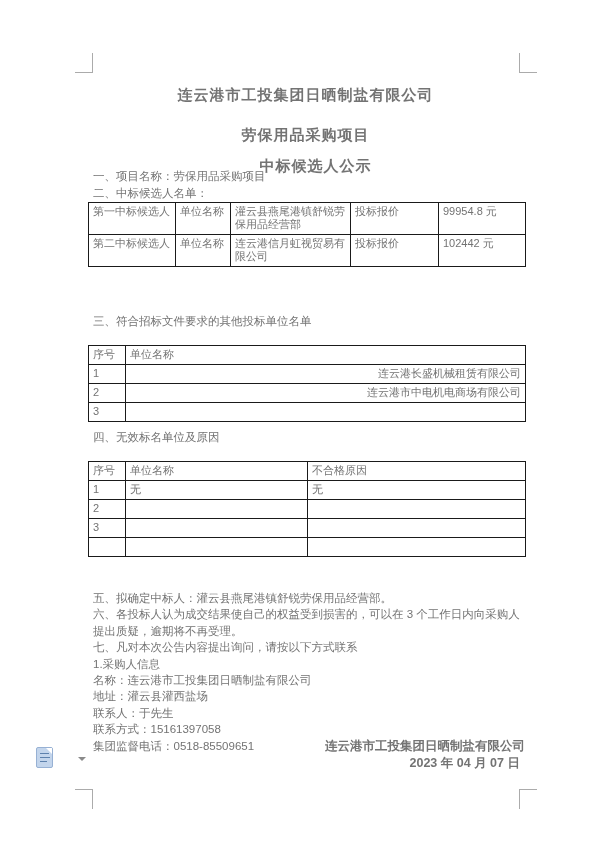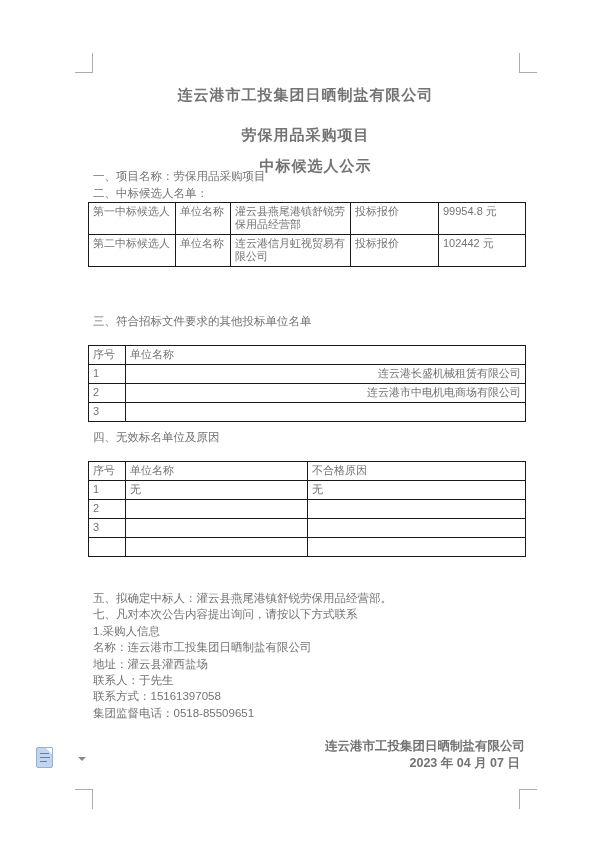--- a/index.html
+++ b/index.html
@@ -158,20 +158,21 @@
       <tr>
         <td></td>
         <td></td>
         <td></td>
       </tr>
     </tbody>
   </table>
 
   <div class="textblock">
     <p>五、拟确定中标人：灌云县燕尾港镇舒锐劳保用品经营部。</p>
+    <p>六、各投标人认为成交结果使自己的权益受到损害的，可以在 3 个工作日内向采购人提出质疑，逾期将不再受理。</p>
     <p>七、凡对本次公告内容提出询问，请按以下方式联系</p>
     <p>1.采购人信息</p>
     <p>名称：连云港市工投集团日晒制盐有限公司</p>
     <p>地址：灌云县灌西盐场</p>
     <p>联系人：于先生</p>
     <p>联系方式：15161397058</p>
     <p>集团监督电话：0518-85509651</p>
   </div>
 
   <div class="signature">

